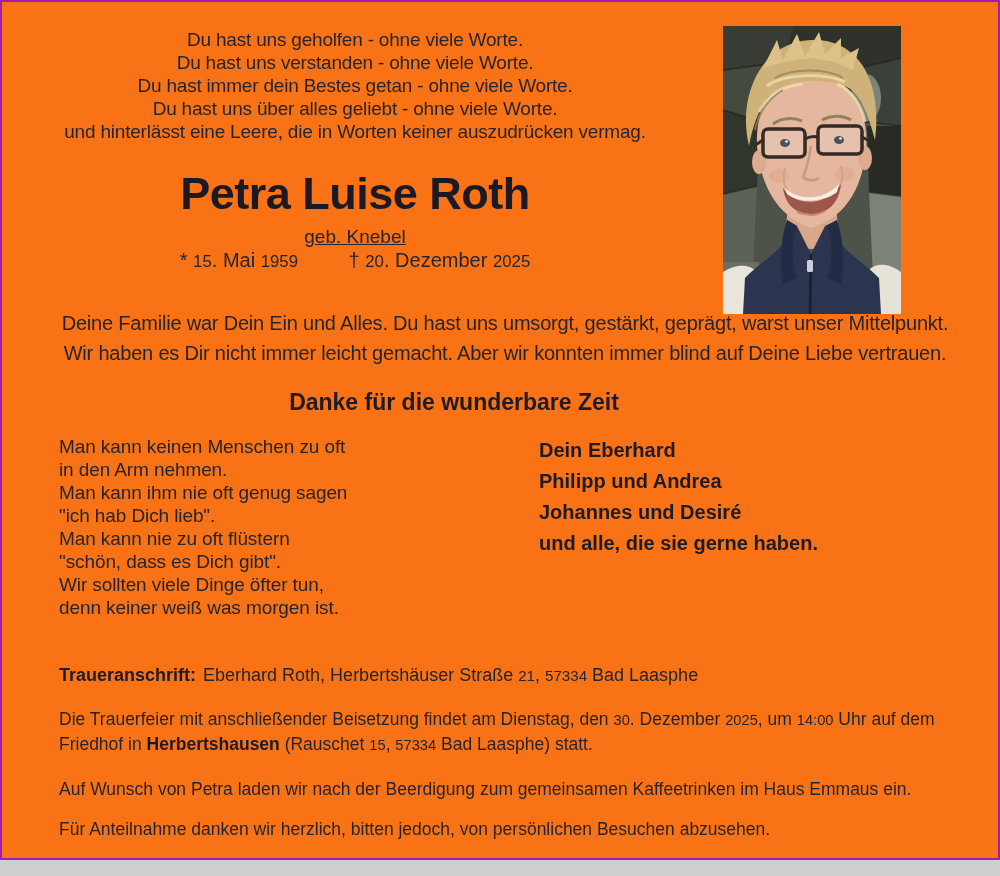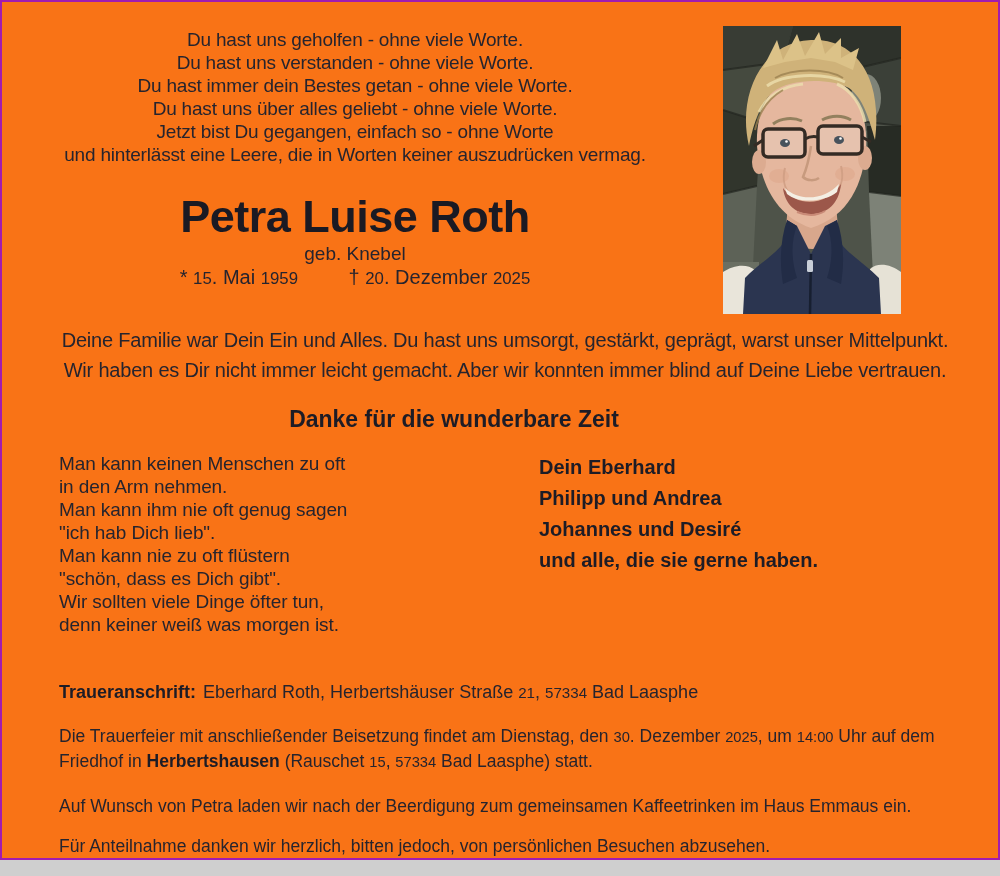--- a/index.html
+++ b/index.html
@@ -24,21 +24,21 @@
   }
   .opening-poem { font-size: 19px; line-height: 23px; letter-spacing: -0.2px; }
   .deceased-name {
     margin: 26px 0 0 0;
     font-size: 45px;
     line-height: 50px;
     font-weight: 700;
     letter-spacing: -0.5px;
     color: #1b1a23;
   }
-  .maiden-name { font-size: 19px; line-height: 23px; }
+  .maiden-name { margin-top: 6px; font-size: 19px; line-height: 23px; text-decoration: underline; }
   .life-dates  { font-size: 20px; line-height: 24px; }
   .life-dates .death-date { margin-left: 45px; }
 
   .photo {
     position: absolute;
     top: 24px;
     right: 97px;
     width: 178px;
     height: 288px;
     overflow: hidden;
@@ -92,21 +92,20 @@
 
 <div class="page">
 
   <div class="header">
     <div class="header-left">
       <div class="opening-poem">
         <div>Du hast uns geholfen - ohne viele Worte.</div>
         <div>Du hast uns verstanden - ohne viele Worte.</div>
         <div>Du hast immer dein Bestes getan - ohne viele Worte.</div>
         <div>Du hast uns über alles geliebt - ohne viele Worte.</div>
-        <div>Jetzt bist Du gegangen, einfach so - ohne Worte</div>
         <div>und hinterlässt eine Leere, die in Worten keiner auszudrücken vermag.</div>
       </div>
       <h1 class="deceased-name">Petra Luise Roth</h1>
       <div class="maiden-name">geb. Knebel</div>
       <div class="life-dates">
         <span class="birth-date osf">* <span class="fig">15</span>. Mai <span class="fig">1959</span></span>
         <span class="death-date osf">† <span class="fig">20</span>. Dezember <span class="fig">2025</span></span>
       </div>
     </div>
 

